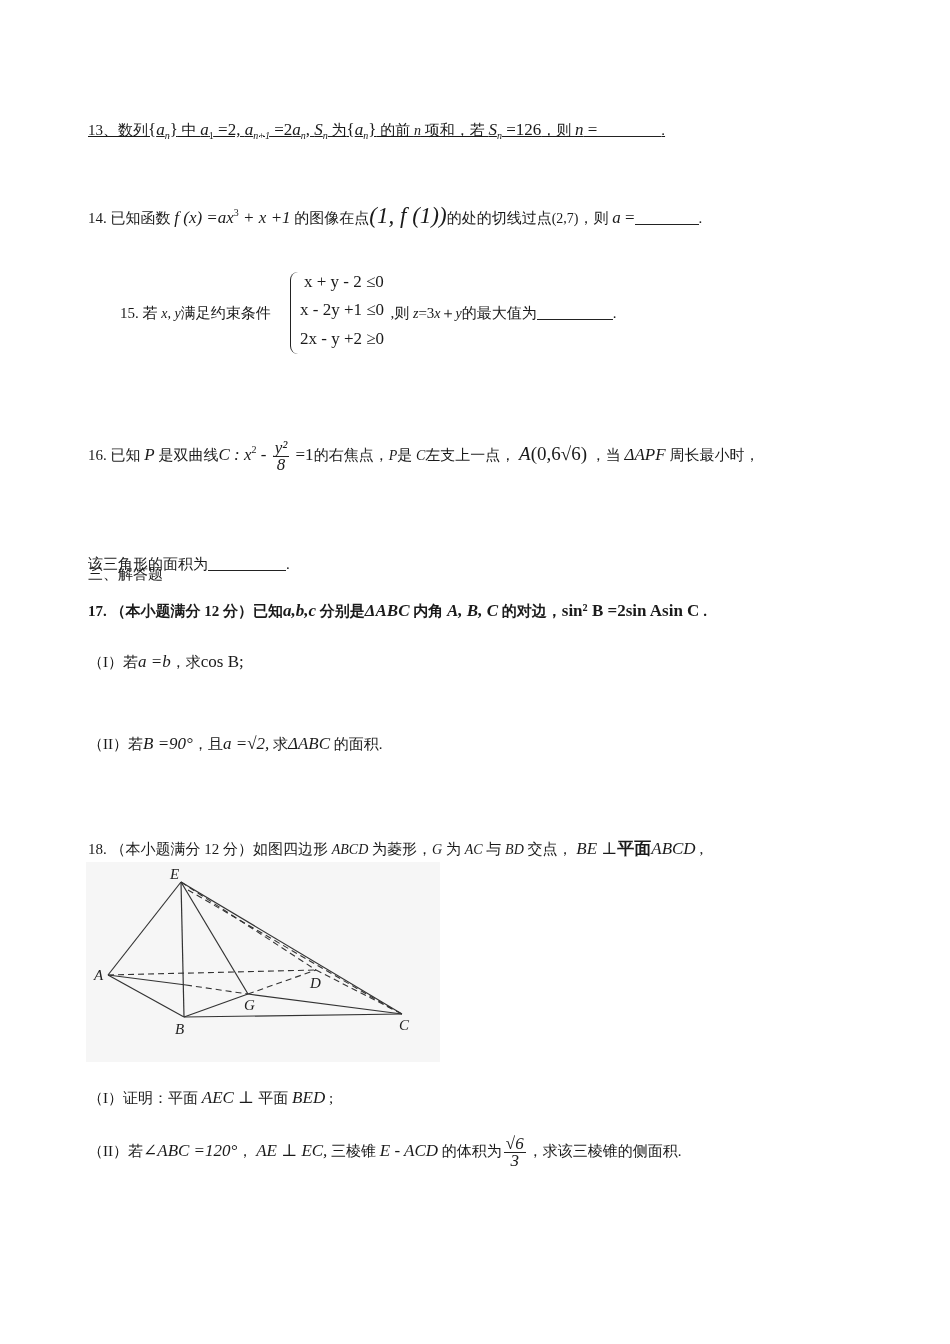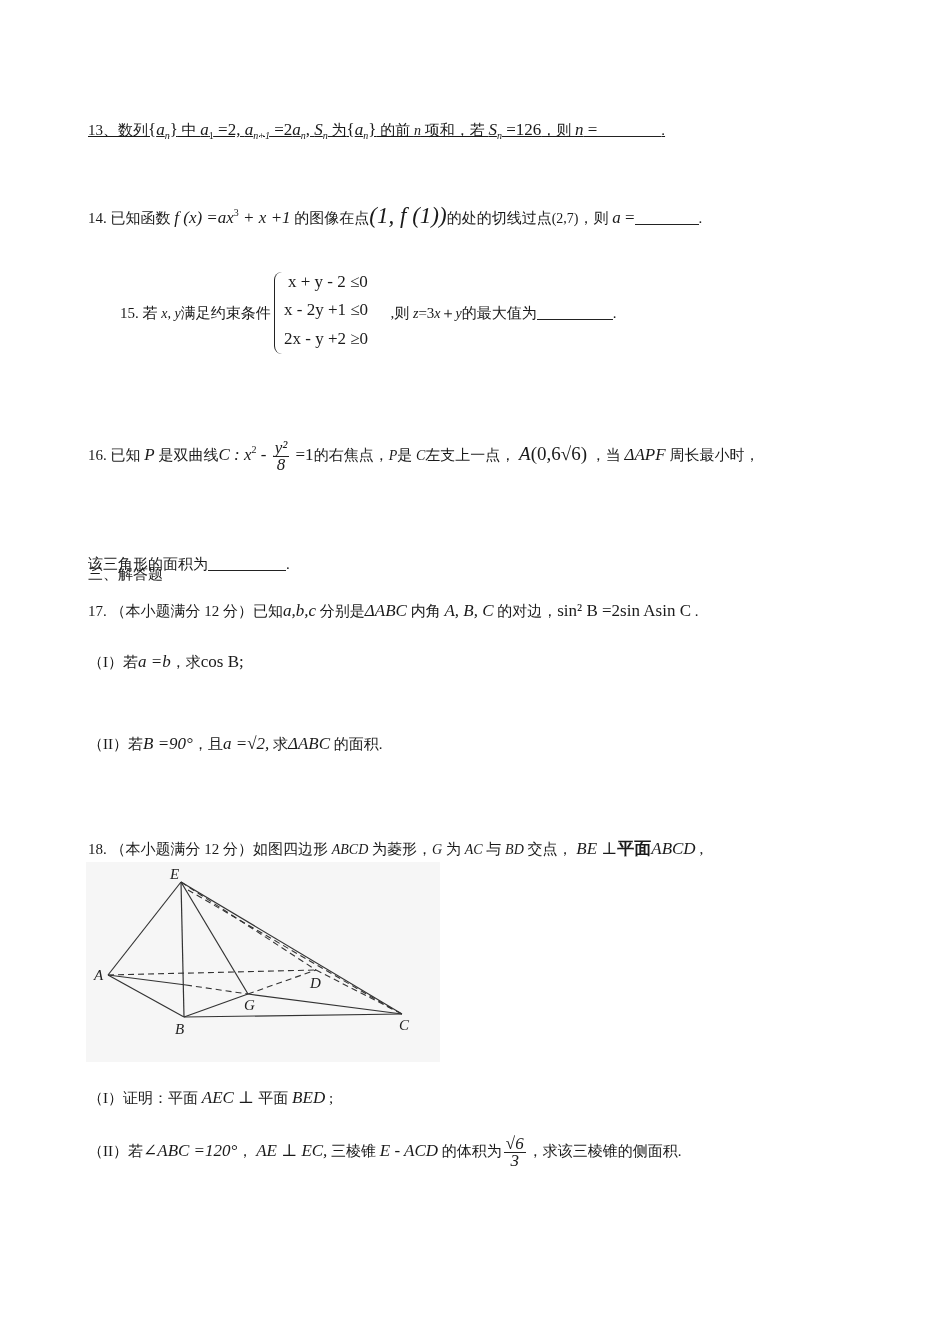--- a/index.html
+++ b/index.html
@@ -6,21 +6,21 @@
   body { width:950px; height:1344px; position:relative; overflow:hidden;
          font-family:"Liberation Serif","DejaVu Serif",serif; color:#1a1a1a; }
   .line { position:absolute; left:88px; font-size:15px; white-space:nowrap; line-height:20px; }
   .m { font-family:"Liberation Serif","DejaVu Serif",serif; font-style:italic; font-size:17px; }
   .mr { font-family:"Liberation Serif","DejaVu Serif",serif; font-size:17px; }
   .sub { font-size:10px; vertical-align:-4px; font-style:italic; }
   .subr { font-size:10px; vertical-align:-4px; }
   .sup { font-size:10px; vertical-align:7px; }
   .blank { display:inline-block; border-bottom:1px solid #222; height:14px; vertical-align:-2px; }
   .small-i { font-style:italic; font-size:14px; }
-  .sys { position:absolute; left:268px; top:268px; height:90px; width:120px; }
+  .sys { position:absolute; left:284px; top:268px; height:90px; width:120px; }
   .sys .bar { position:absolute; left:6px; top:4px; width:8px; height:82px;
               border-left:1.3px solid #222; border-radius:8px 0 0 8px; }
   .sys .row { position:absolute; left:16px; font-size:17px; font-family:"Liberation Serif",serif; }
   .frac { display:inline-block; vertical-align:middle; text-align:center; line-height:16px; margin:0 2px;font-style:italic; }
   .frac .num { display:block; border-bottom:1px solid #222; padding:0 2px; }
   .frac .den { display:block; }
   .figure { position:absolute; left:86px; top:862px; width:354px; height:200px; background:#f6f6f6; }
   .figure svg { width:100%; height:100%; }
 </style>
 </head>
@@ -46,21 +46,21 @@
 
 <div class="line" style="top:440px;">
   <span>16. 已知 </span><span class="m">P</span><span> 是双曲线</span><span class="m">C</span><span class="m"> : x</span><span class="sup">2</span><span class="mr"> - </span><span class="frac m"><span class="num">y²</span><span class="den mr">8</span></span><span class="mr"> =1</span><span>的右焦点，</span><span class="small-i">P</span><span>是 </span><span class="small-i">C</span><span>左支上一点，  </span><span class="m" style="font-size:19px">A</span><span class="mr" style="font-size:19px">(0,6√6)</span><span>  ，当 </span><span class="m">ΔAPF</span><span> 周长最小时，</span>
 </div>
 <div class="line" style="top:518px;margin-top:36px;">
   <span>该三角形的面积为</span><span class="blank" style="width:78px"></span><span>.</span>
 </div>
 
 <div class="line" style="top:564px;">三、解答题</div>
 
-<div class="line" style="top:601px;">
+<div class="line" style="top:601px;font-weight:bold;">
   <span>17.   （本小题满分 12 分）已知</span><span class="m">a,b,c</span><span> 分别是</span><span class="m">ΔABC</span><span> 内角 </span><span class="m">A, B, C</span><span> 的对边，</span><span class="mr">sin² B =2sin Asin C</span><span> .</span>
 </div>
 <div class="line" style="top:652px;">
   <span>（I）若</span><span class="m">a =b</span><span>，求</span><span class="mr">cos B;</span>
 </div>
 <div class="line" style="top:734px;">
   <span>（II）若</span><span class="m">B =90°</span><span>，且</span><span class="m">a =√2,</span><span> 求</span><span class="m">ΔABC</span><span> 的面积.</span>
 </div>
 
 <div class="line" style="top:838px;">

